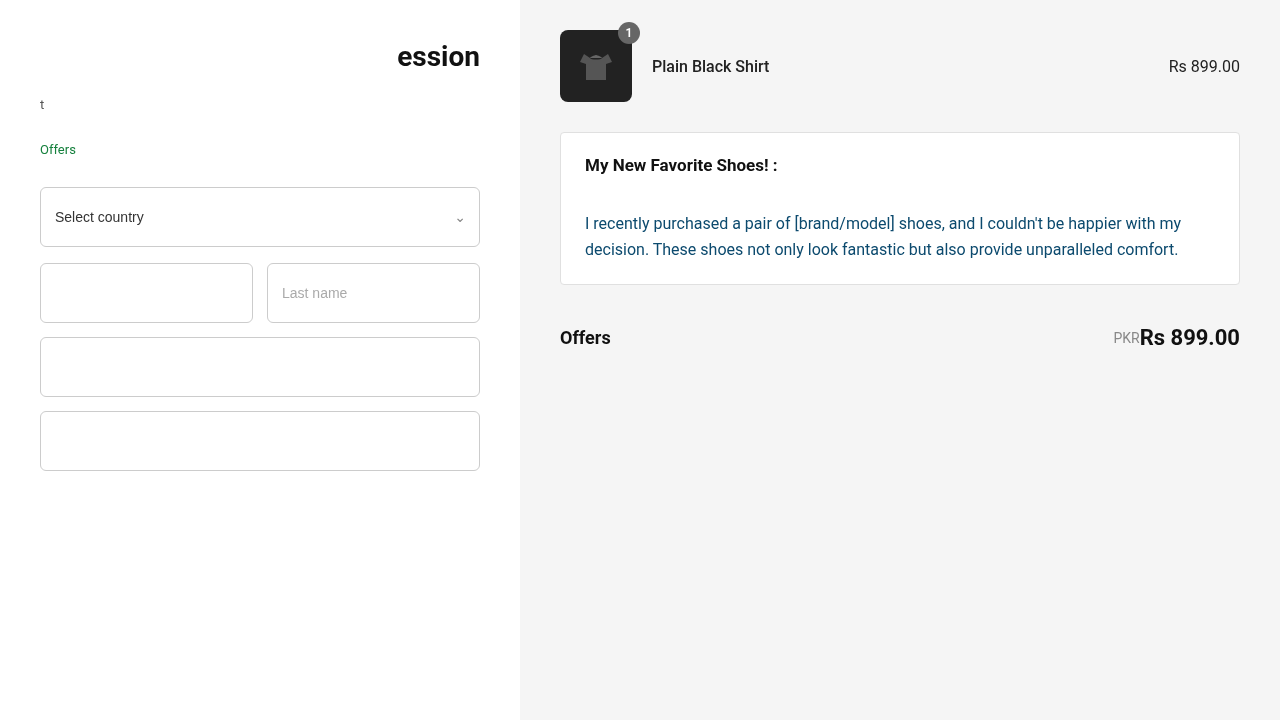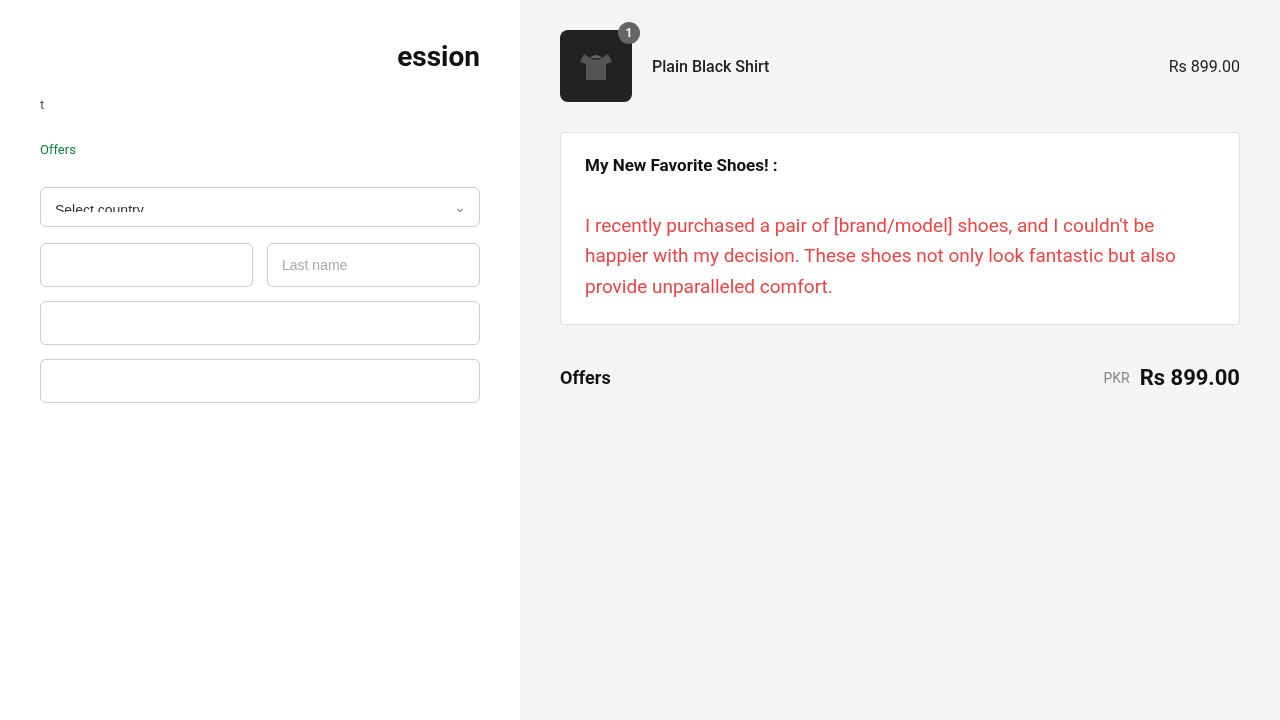--- a/index.html
+++ b/index.html
@@ -77,21 +77,21 @@
       margin-top: 30px;
     }
 
     .country-select-wrapper {
       position: relative;
       margin-bottom: 16px;
     }
 
     .country-select {
       width: 100%;
-      height: 40px;
+      height: 60px;
       border: 1px solid #ccc;
       border-radius: 6px;
       padding: 14px 14px;
       font-size: 14px;
       color: #333;
       appearance: none;
       background: #fff;
       cursor: pointer;
       outline: none;
     }
@@ -107,21 +107,21 @@
     }
 
     .name-row {
       display: flex;
       gap: 14px;
       margin-bottom: 14px;
     }
 
     .form-input {
       width: 100%;
-      height: 44px;
+      height: 60px;
       border: 1px solid #ccc;
       border-radius: 6px;
       padding: 0 14px;
       font-size: 14px;
       color: #333;
       outline: none;
     }
 
     .form-input::placeholder {
       color: #aaa;
@@ -204,43 +204,42 @@
     }
 
     .review-title {
       font-size: 17px;
       font-weight: 700;
       color: #111;
       margin-bottom: 12px;
     }
 
     .review-body {
-      font-size: 19px;
-      color: #ef4444;
+      font-size: 16px;
+      color: #0c4a6e;
       line-height: 1.6;
       margin-top: 36px;
     }
 
     .total-row {
       display: flex;
       align-items: center;
       justify-content: space-between;
       padding-top: 10px;
     }
 
     .total-label {
       font-size: 18px;
       font-weight: 700;
       color: #111;
     }
 
     .total-right {
       display: flex;
       align-items: center;
-      gap: 10px;
       justify-content: flex-end;
     }
 
     .currency-label {
       font-size: 14px;
       color: #888;
     }
 
     .total-amount {
       font-size: 22px;

